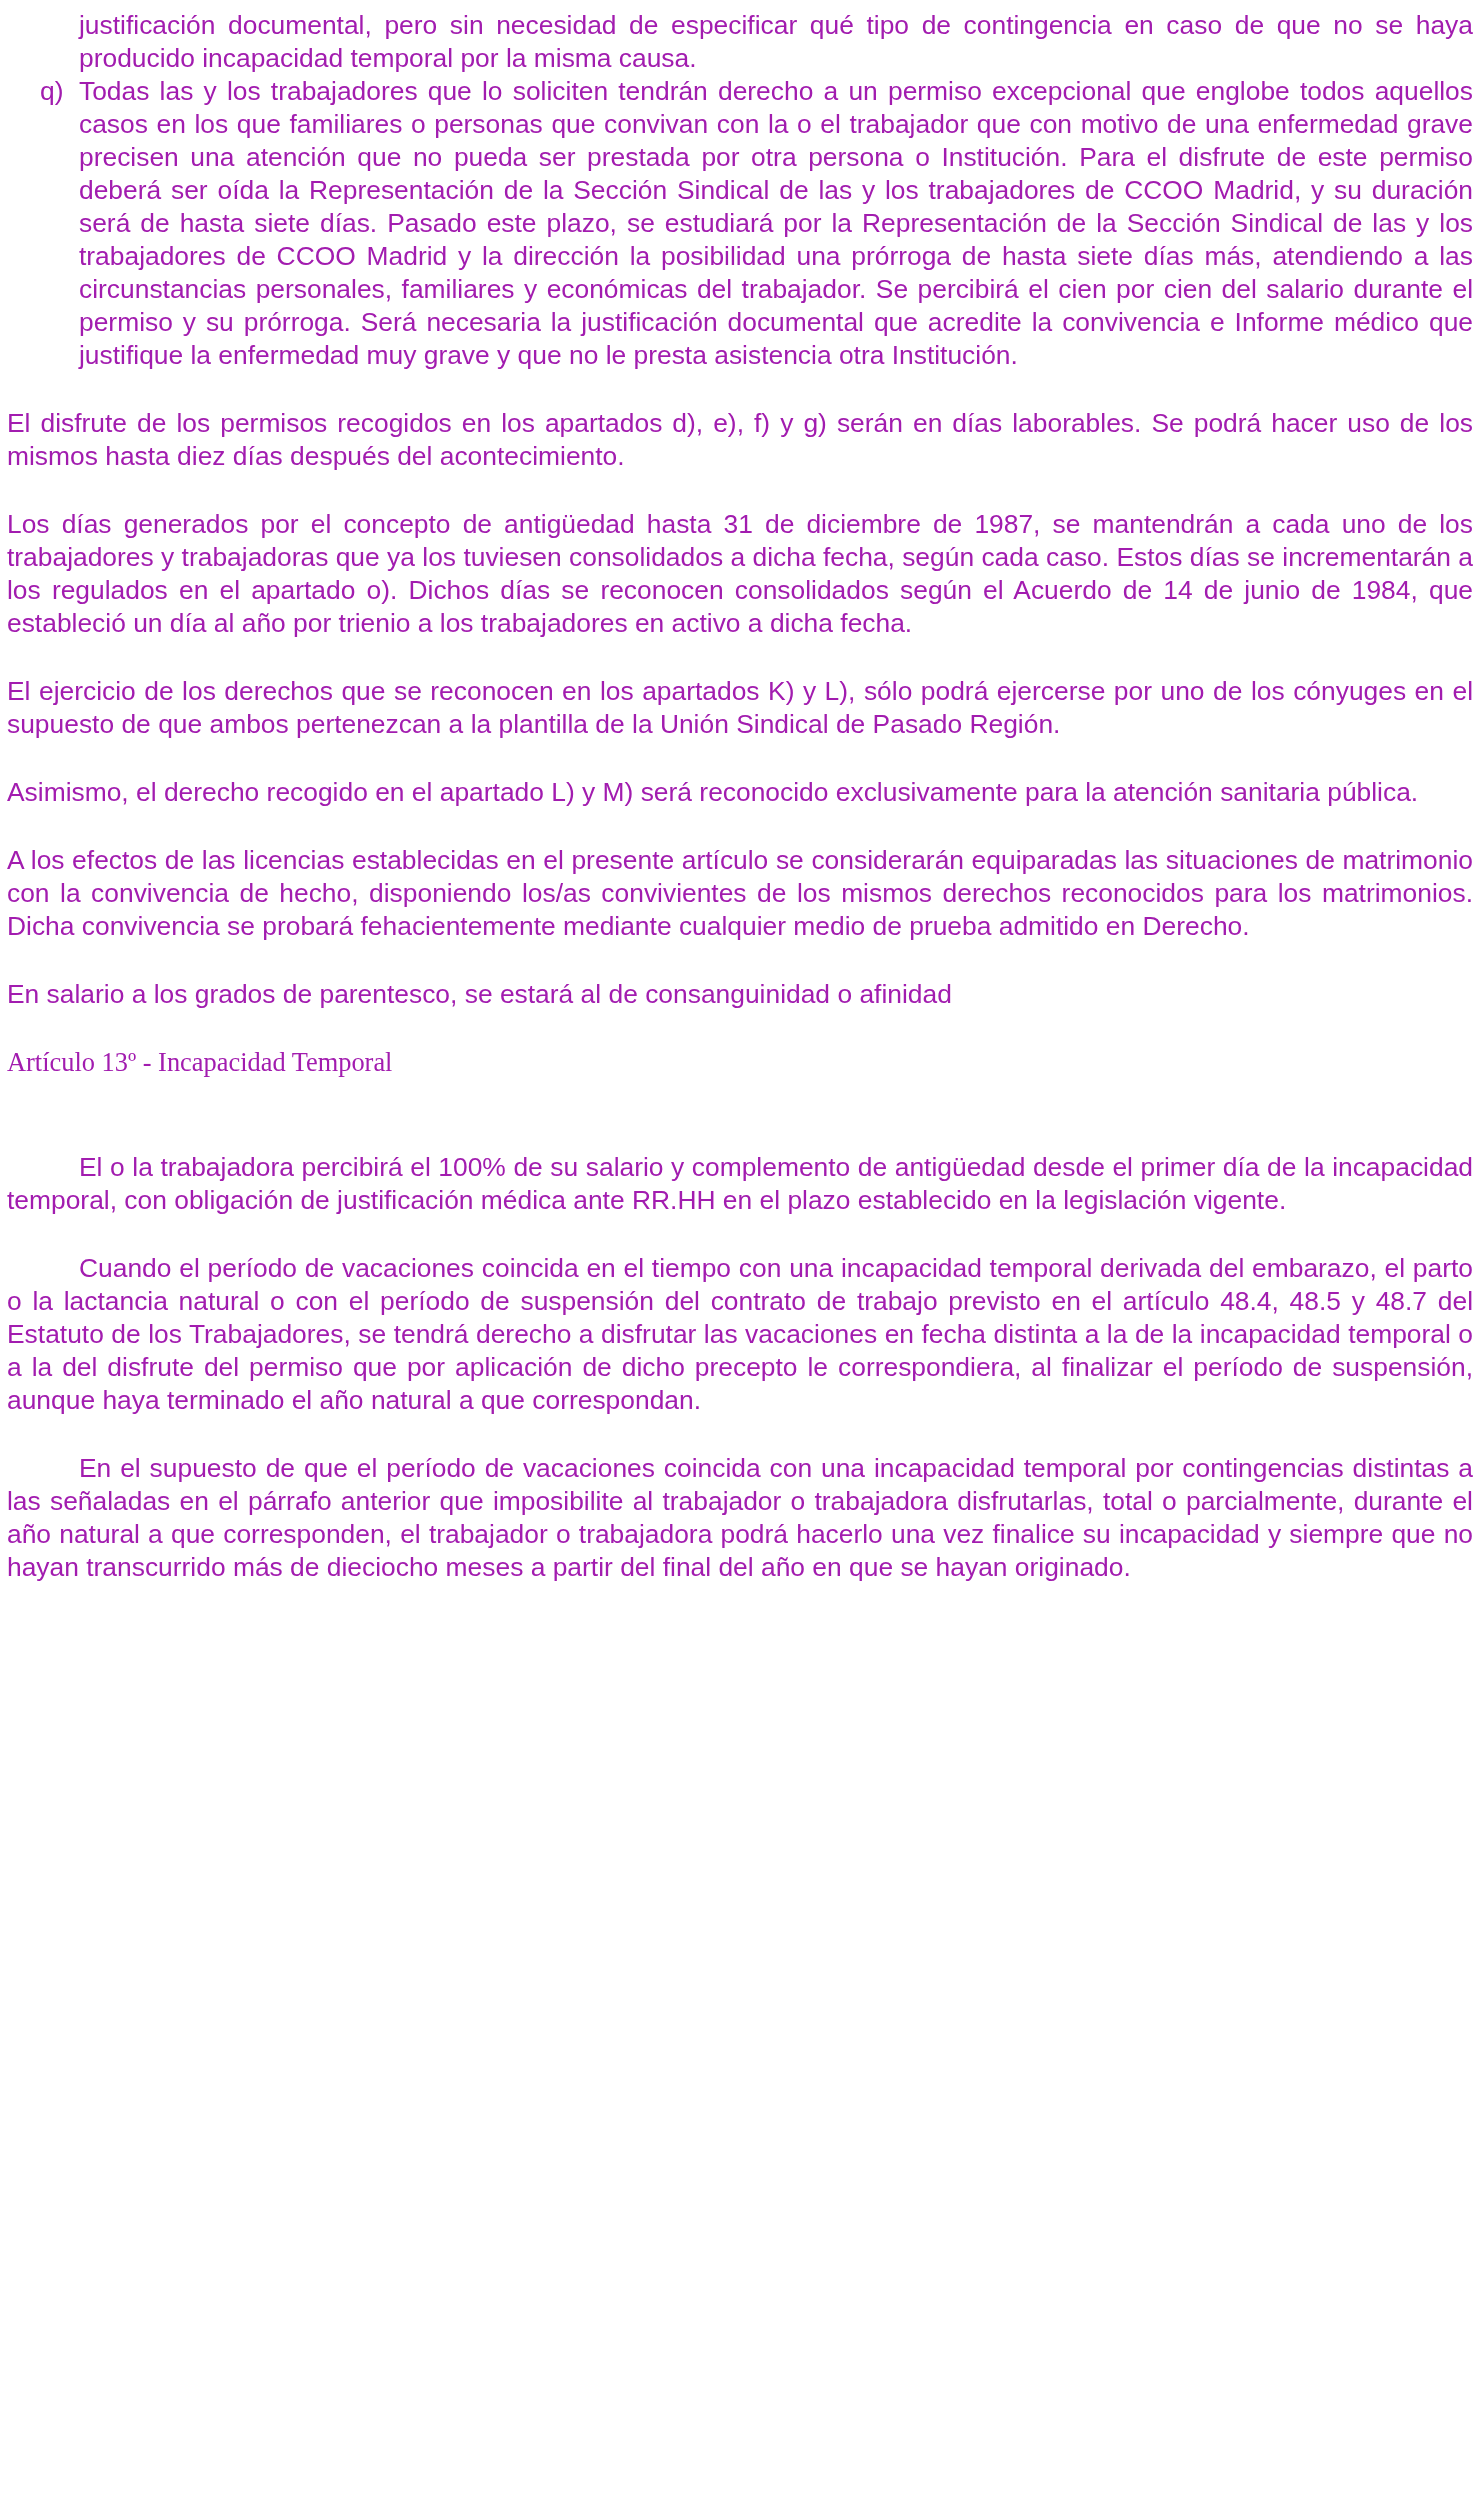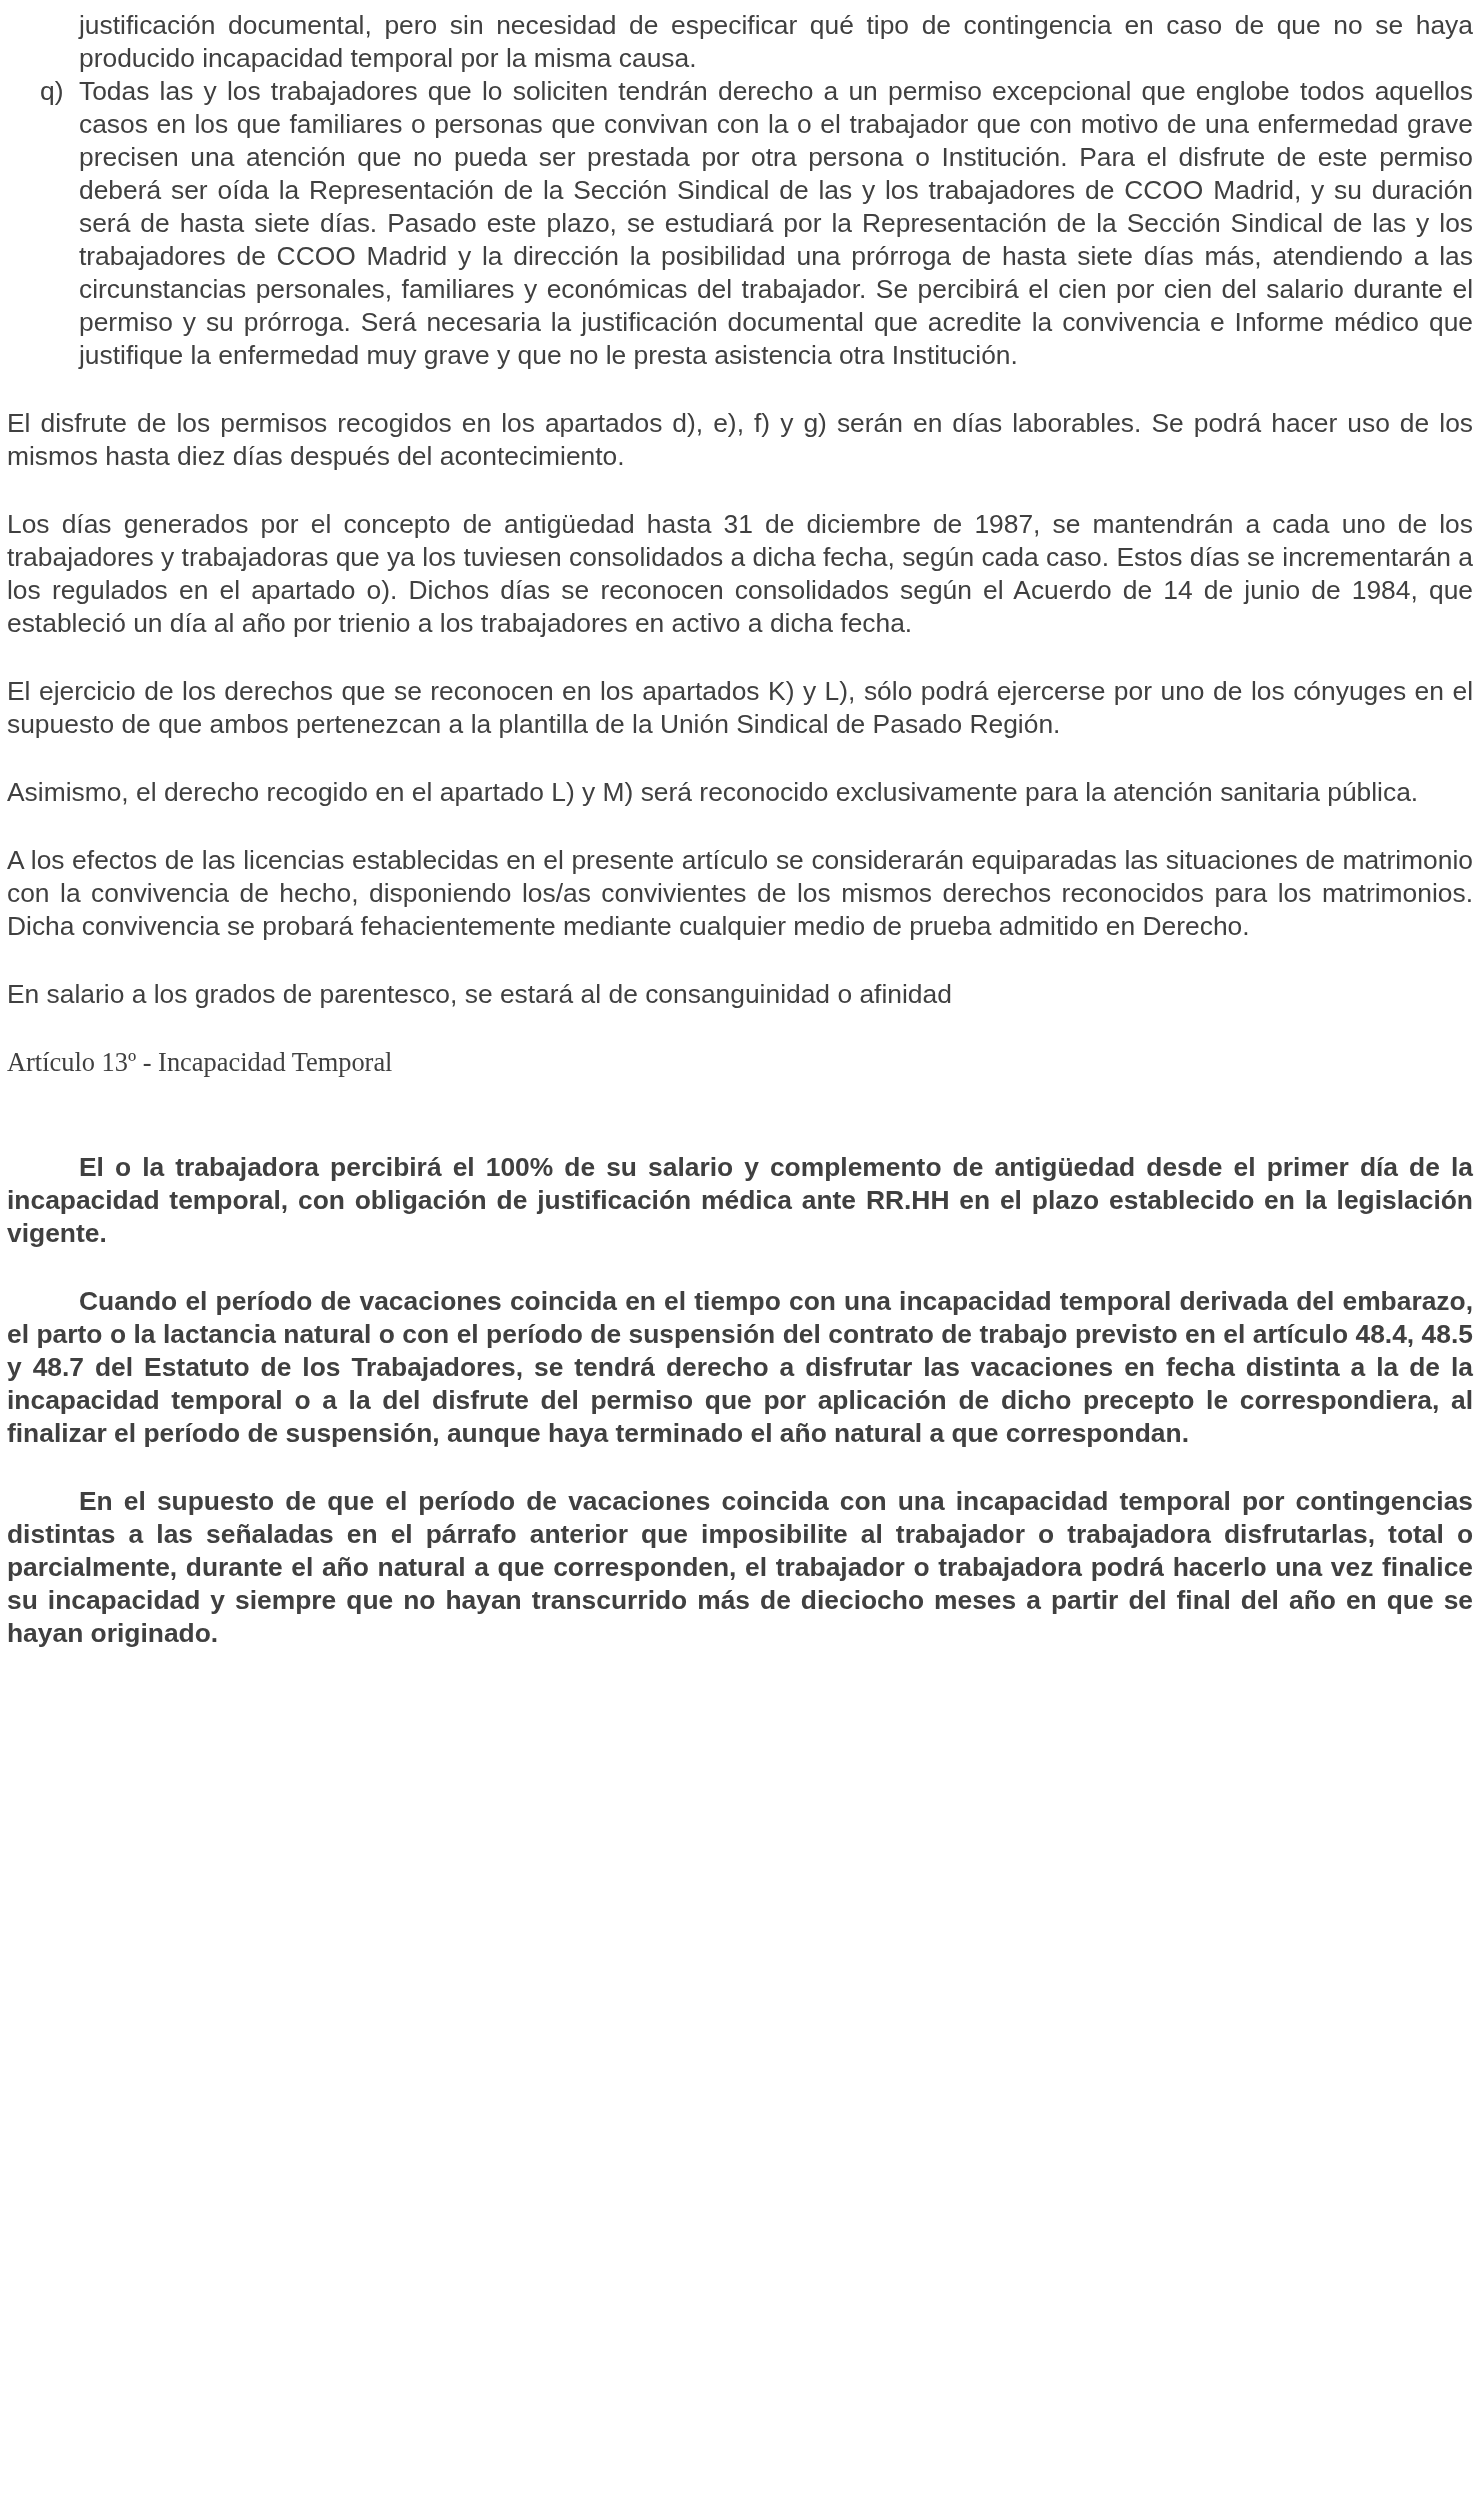--- a/index.html
+++ b/index.html
@@ -3,37 +3,37 @@
 <meta charset="utf-8">
 <title>Documento</title>
 <style>
   * { margin: 0; padding: 0; box-sizing: border-box; }
   html, body { background: #ffffff; }
   .page {
     position: relative;
     width: 1480px;
     height: 2512px;
     background: #ffffff;
-    color: #404040;
+    color: #a21caf;
     font-family: "Liberation Sans", "DejaVu Sans", sans-serif;
     font-size: 26.4px;
     line-height: 33px;
     padding: 8.8px 7px 0 7px;
     overflow: hidden;
   }
   .page p { text-align: justify; }
   
   .cont { margin-left: 72px; }
   
   .list-item { position: relative; padding-left: 72px; }
   .list-item .marker { position: absolute; left: 33px; top: 0; }
   
   .para { margin-top: 35px; }
   
-  .indent { text-indent: 72px; font-weight: bold; }
+  .indent { text-indent: 72px; }
   .big-gap { margin-top: 72px; }
   .heading { text-align: left; font-family: Liberation Serif, serif; }
 </style>
 </head>
 <body>
 
 <div class="page">
 
   <p class="cont">justificación documental, pero sin necesidad de especificar qué tipo de contingencia en caso de que no se haya producido incapacidad temporal por la misma causa.</p>
 

